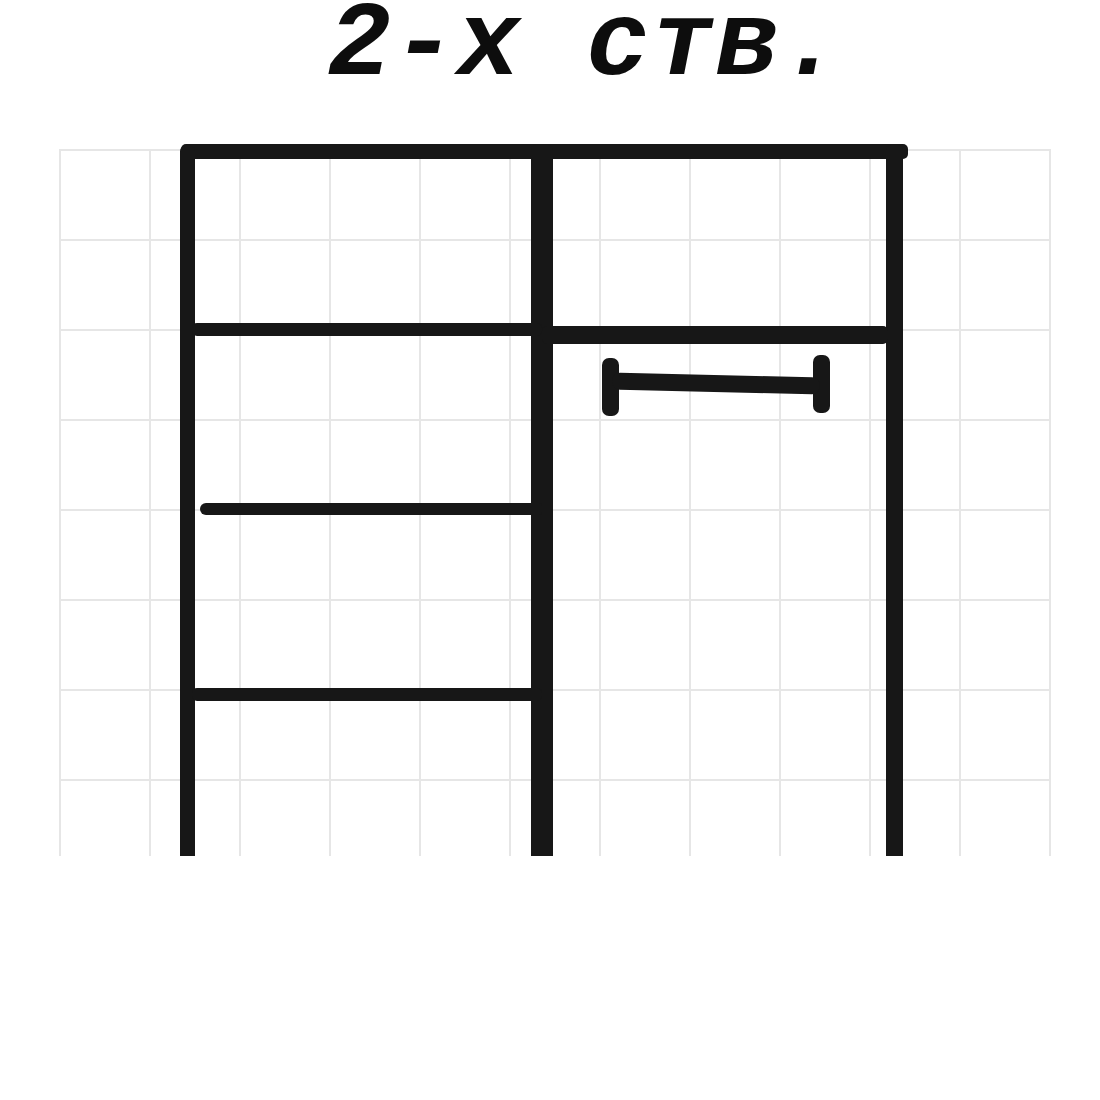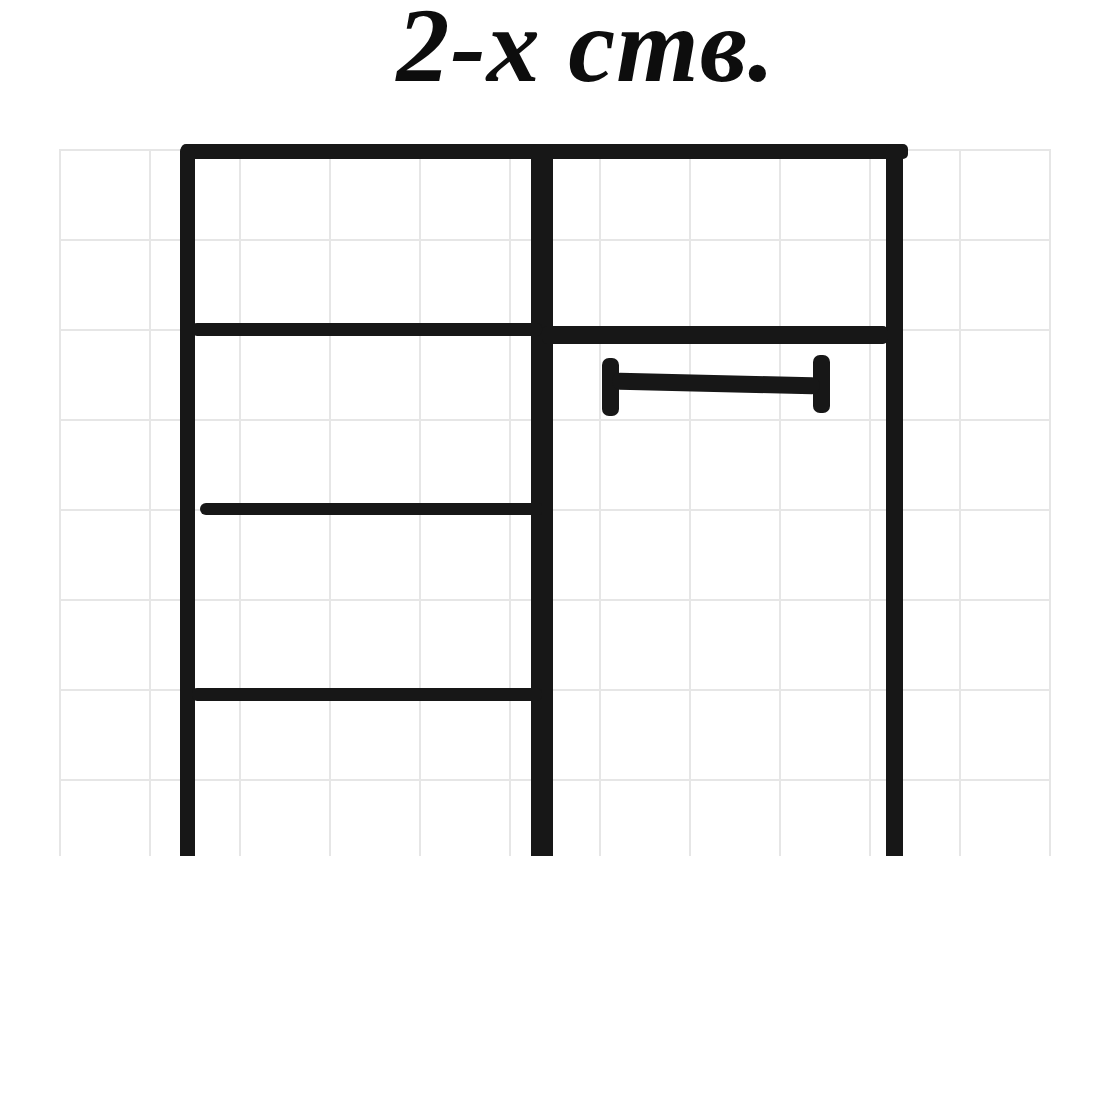--- a/index.html
+++ b/index.html
@@ -6,21 +6,21 @@
     --paper:#ffffff;
     --ink:#171717;
     --grid:#c4c4c4;
   }
   html,body{margin:0;padding:0;background:var(--paper);}
   #canvas{
     position:relative;
     width:1100px;height:856px;
     background:var(--paper);
     overflow:hidden;
-    font-family:Liberation Serif, serif;
+    font-family:Liberation Mono, monospace;
     border-radius:10px;
   }
   
   .grid-paper{
     position:absolute;left:59px;top:149px;width:992px;height:947px;
     background-image:
       repeating-linear-gradient(to bottom, var(--grid) 0 2px, transparent 2px 90px),
       repeating-linear-gradient(to right,  var(--grid) 0 2px, transparent 2px 90px);
     opacity:.42;
     pointer-events:none;

